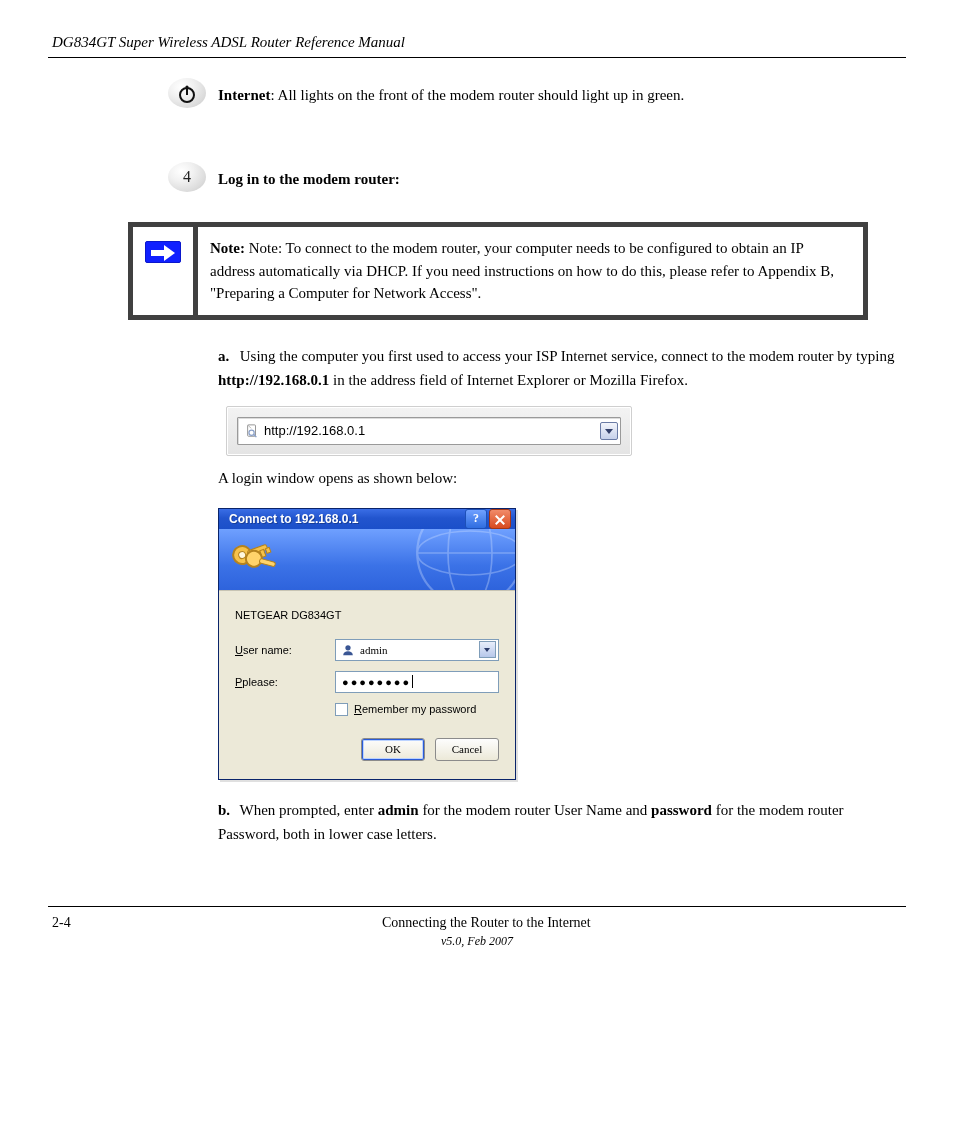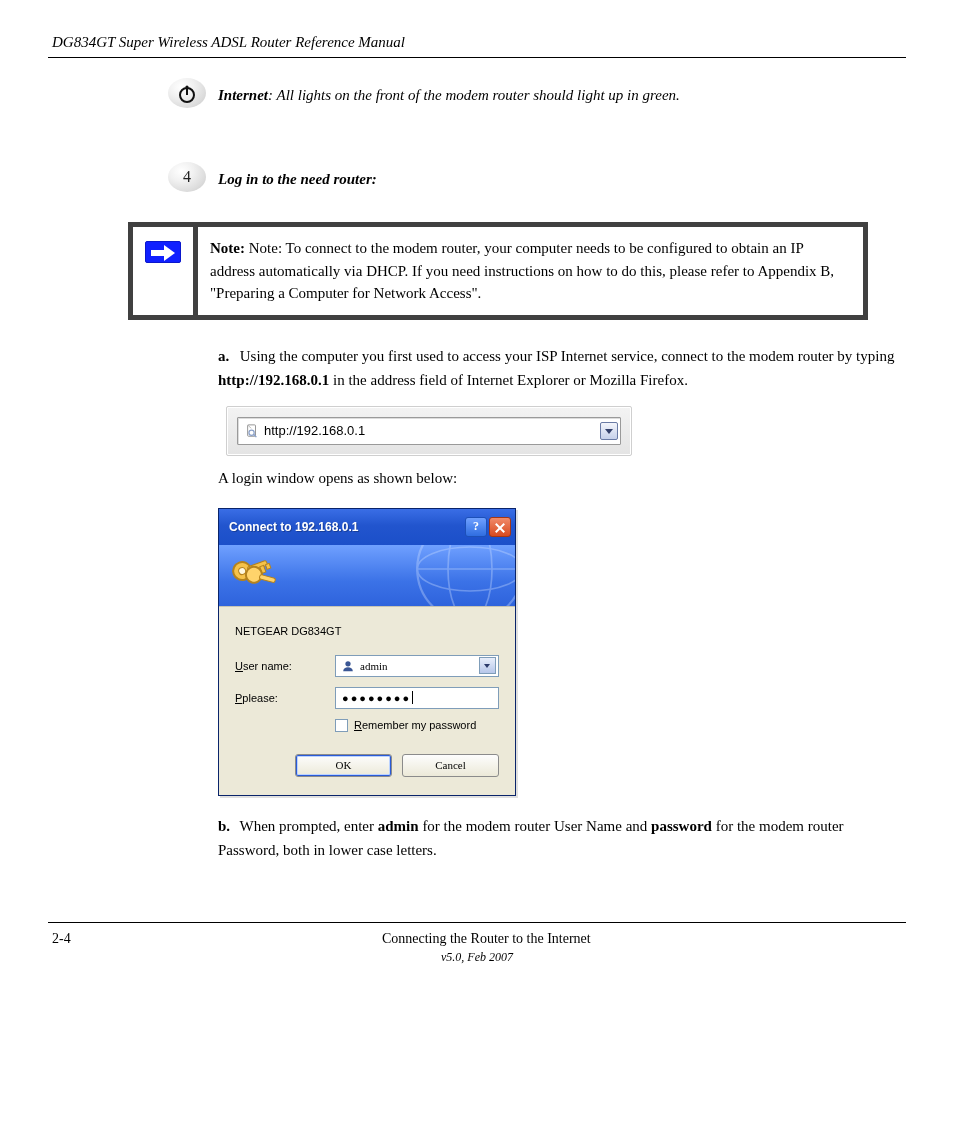--- a/index.html
+++ b/index.html
@@ -54,21 +54,20 @@
   .marker-number {
     position: absolute;
     left: 0; top: 0; width: 38px; height: 30px;
     display: flex; align-items: center; justify-content: center;
     font: 16px/1 "Times New Roman", serif;
     color: #222;
   }
   .step-text {
     font-size: 15px;
     line-height: 1.5;
-    font-style: italic;
   }
 
   
   .note-box {
     margin-left: 80px;
     width: 740px;
     border-collapse: collapse;
     margin-top: 8px;
     margin-bottom: 24px;
   }
@@ -157,21 +156,21 @@
   
   .dlg-outer {
     width: 298px;
     border: 1px solid #0a246a;
     background: #ece9d8;
     font: 11px Tahoma, Arial, sans-serif;
     color: #000;
     box-shadow: 2px 2px 0 rgba(0,0,0,.12);
   }
   .dlg-title {
-    height: 36px;
+    height: 20px;
     background: linear-gradient(#3a6ee6 0%, #2255ce 45%, #1b4fc9 100%);
     color: #fff;
     display: flex;
     align-items: center;
     padding: 0 4px 0 10px;
     font: bold 12px Tahoma, sans-serif;
   }
   .dlg-title .title-text { flex: 1; text-shadow: 1px 1px 0 rgba(0,0,0,.25);}
   .tbtn {
     width: 22px; height: 20px;
@@ -253,21 +252,21 @@
   }
   .chk {
     width:13px; height:13px;
     border:1px solid #7f9db9; background:#fff;
   }
   .dlg-buttons {
     display:flex; justify-content:flex-end; gap:10px;
     padding: 0 0 4px 0;
   }
   .btn {
-    width: 97px; height: 23px;
+    width: 64px; height: 23px;
     background: linear-gradient(#fdfdfd,#ece9d8);
     border:1px solid #8b8b8b;
     border-radius:3px;
     font:11px Tahoma;
     display:inline-flex; align-items:center; justify-content:center;
   }
   .btn-default { box-shadow:0 0 0 1px #2a5bd7 inset, 0 0 0 2px #bcd3ff inset; }
 
   .fig-caption {
     font-size: 15px;
@@ -340,21 +339,21 @@
     </div>
   </div>
 
   <div style="height:30px"></div>
 
   <div class="step">
     <div class="step-marker">
       <div class="marker-oval"></div>
       <div class="marker-number">4</div>
     </div>
-    <div class="step-text" style="font-weight:bold">Log in to the need router:</div>
+    <div class="step-text" style="font-weight:bold">Log in to the modem router:</div>
   </div>
 
   <table class="note-box">
     <tbody>
         <tr>
       <td class="note-icon-cell">
         <div class="arrow-note"></div>
       </td>
       <td>
         <div class="note-text">

